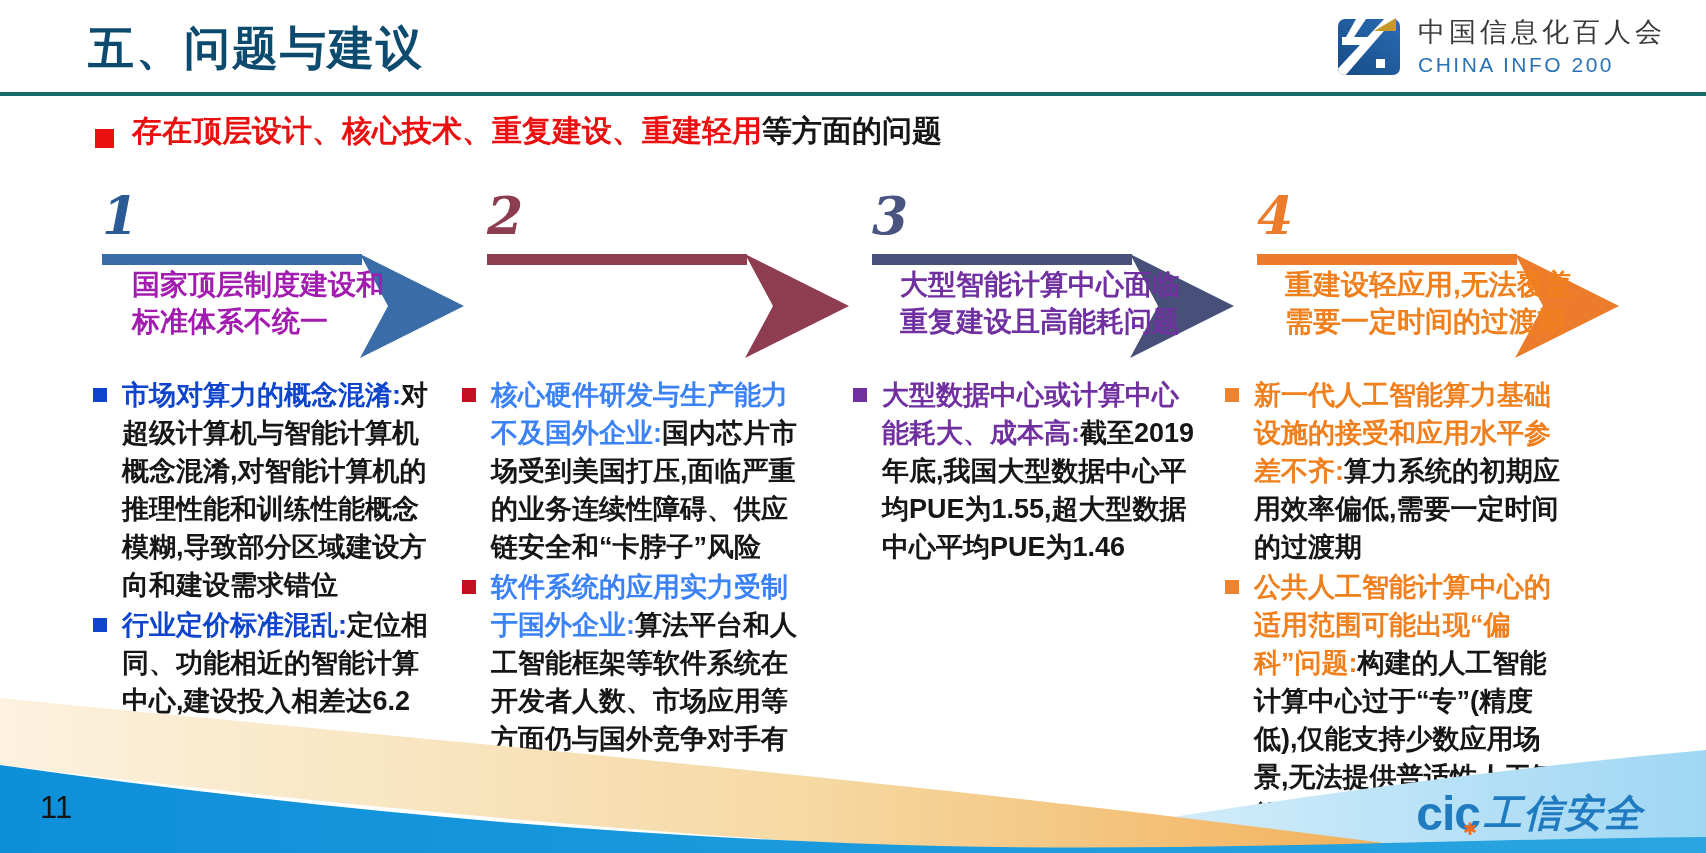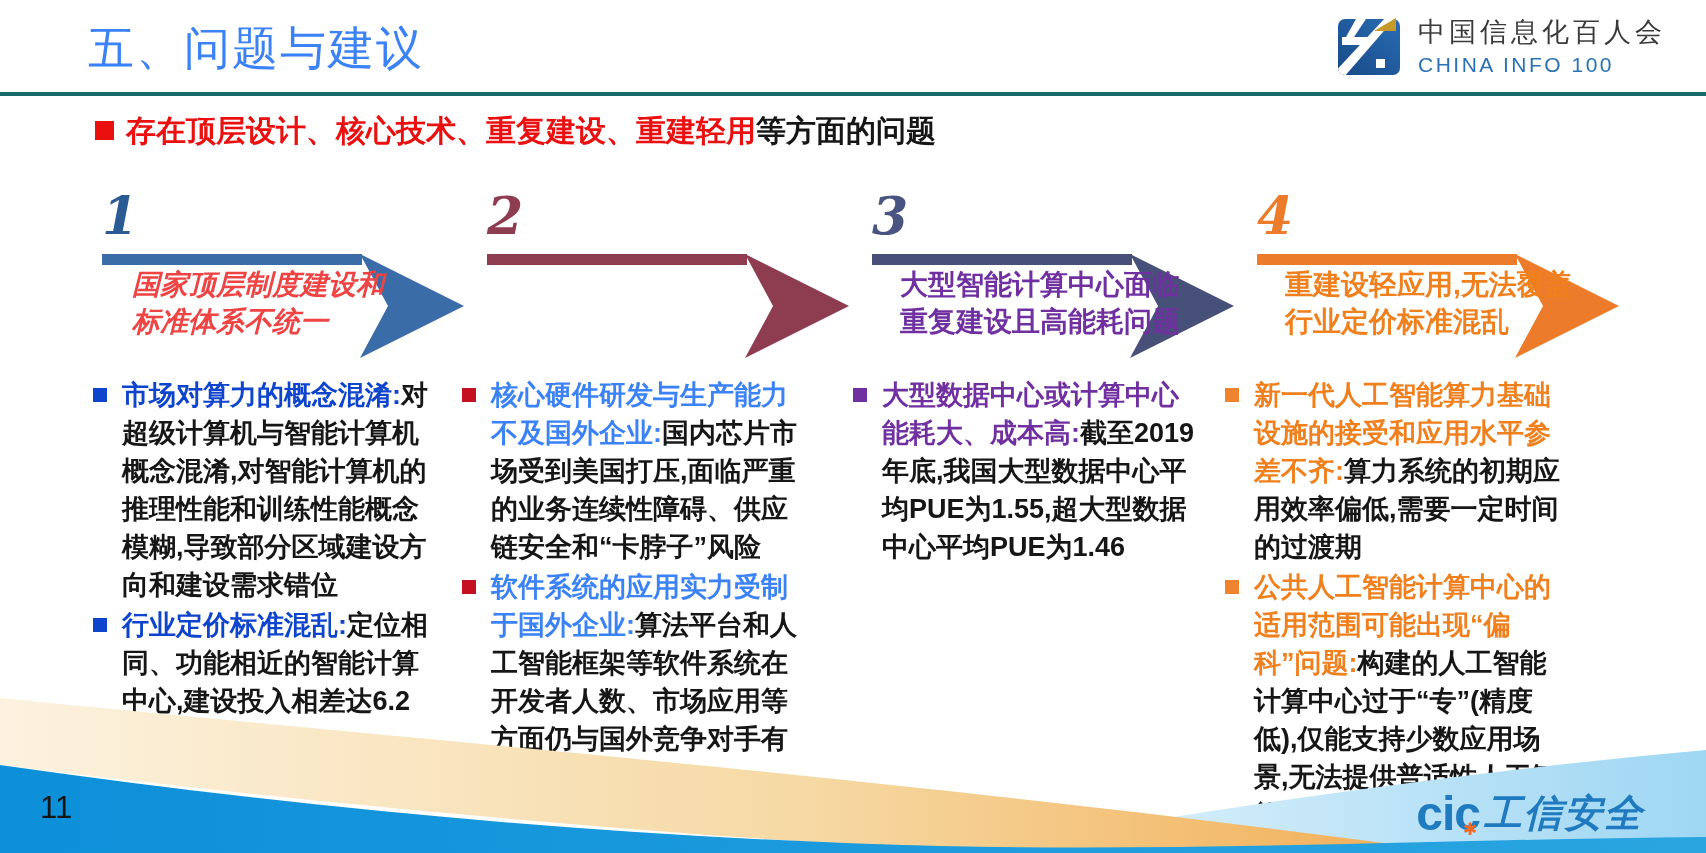--- a/index.html
+++ b/index.html
@@ -1,40 +1,40 @@
 <!DOCTYPE html>
 <html><head>
 <meta charset="utf-8">
 <style>
   html,body{margin:0;padding:0;background:#888;}
   .slide{position:relative;width:1706px;height:853px;background:#ffffff;overflow:hidden;
          font-family:"Liberation Sans","DejaVu Sans",sans-serif;}
   
-  .title{position:absolute;left:88px;top:18px;font-size:46px;font-weight:400;color:#3b82f6;letter-spacing:2px;}
+  .title{position:absolute;left:88px;top:18px;font-size:46px;font-weight:700;color:#0c4a6e;letter-spacing:2px;}
   .divider{position:absolute;left:0;top:92px;width:1706px;height:4px;background:#166b6b;}
   .org-logo{position:absolute;right:40px;top:14px;display:flex;align-items:center;gap:14px;}
   .org-text .cn{font-size:27px;color:#3a3a3a;letter-spacing:4px;font-weight:500;}
   .org-text .en{font-size:21px;color:#2a72b5;letter-spacing:2.5px;margin-top:3px;}
   
-  .heading{position:absolute;left:95px;top:114px;display:flex;align-items:flex-start;gap:12px;}
+  .heading{position:absolute;left:95px;top:114px;display:flex;align-items:flex-end;gap:18px;}
   .heading .sq{width:19px;height:19px;background:#ea1010;margin-top:7px;flex:none;}
   .heading .txt{font-size:30px;font-weight:800;line-height:34px;white-space:nowrap;}
   .heading .red{color:#ea1010;}
   .heading .blk{color:#161616;}
   
   .stepnum{position:absolute;top:190px;font-family:"DejaVu Serif","Liberation Serif",serif;
            font-style:italic;font-weight:700;font-size:52px;line-height:52px;}
   .n1{left:102px;color:#2b5b94;} .n2{left:487px;color:#8e3c4f;}
   .n3{left:872px;color:#4a5480;} .n4{left:1257px;color:#ec7c2b;}
   
   .arrow{position:absolute;top:252px;width:372px;height:108px;}
   .a1{left:98px;} .a2{left:483px;} .a3{left:868px;} .a4{left:1253px;}
   .f1{fill:#3a6ca8;} .f2{fill:#8e3c4f;} .f3{fill:#475079;} .f4{fill:#ec7c2b;}
   .arrowtext{position:absolute;top:266px;width:312px;font-size:28px;font-weight:800;line-height:37px;white-space:nowrap;}
-  .t1{left:132px;color:#ef4444;font-style:italic;} .t2{left:515px;color:#e60000;}
+  .t1{left:132px;color:#a21caf;} .t2{left:515px;color:#e60000;}
   .t3{left:900px;color:#7030a0;} .t4{left:1285px;color:#f0801e;}
   
   .bodycol{position:absolute;top:376px;width:352px;}
   .b1{left:93px;} .b2{left:462px;} .b3{left:853px;} .b4{left:1225px;}
   .item{display:flex;gap:15px;margin-bottom:2px;}
   .item .sq{flex:none;width:14px;height:14px;margin-top:12px;}
   .item .text{width:314px;font-size:27px;line-height:38px;font-weight:800;color:#161616;}
   .b1 .sq{background:#0f45cc;} .b1 .lead{color:#0f45cc;}
   .b2 .sq{background:#c51022;} .b2 .lead{color:#3b82f6;}
   .b3 .sq{background:#7030a0;} .b3 .lead{color:#7030a0;}
@@ -69,21 +69,21 @@
       <g clip-path="url(#rr)">
         <polygon points="-4,60 50,2 60,2 8,62" fill="#ffffff"></polygon>
         <polygon points="6,22 34,22 28,30 6,30" fill="#ffffff"></polygon>
         <polygon points="20,4 30,4 18,22 10,22" fill="#ffffff"></polygon>
         <rect x="40" y="44" width="9" height="9" fill="#ffffff"></rect>
       </g>
       <polygon points="38,16 60,3 60,16" fill="#c59a28"></polygon>
     </svg>
     <div class="org-text">
       <div class="cn">中国信息化百人会</div>
-      <div class="en">CHINA INFO 100</div>
+      <div class="en">CHINA INFO 200</div>
     </div>
   </div>
 
   <div class="divider"></div>
 
   <div class="heading">
     <span class="sq"></span>
     <span class="txt"><span class="red">存在顶层设计、核心技术、重复建设、重建轻用</span><span class="blk">等方面的问题</span></span>
   </div>
 
@@ -112,21 +112,21 @@
   <div class="arrowtext t1">
     <div>国家顶层制度建设和</div>
     <div>标准体系不统一</div>
   </div>
   <div class="arrowtext t3">
     <div>大型智能计算中心面临</div>
     <div>重复建设且高能耗问题</div>
   </div>
   <div class="arrowtext t4">
     <div>重建设轻应用,无法覆盖</div>
-    <div>行业定价标准混乱</div>
+    <div>需要一定时间的过渡期</div>
   </div>
 
   <div class="bodycol b1">
     <div class="item">
       <span class="sq"></span>
       <span class="text"><span class="lead">市场对算力的概念混淆:</span><span>对超级计算机与智能计算机概念混淆,对智能计算机的推理性能和训练性能概念模糊,导致部分区域建设方向和建设需求错位</span></span>
     </div>
     <div class="item">
       <span class="sq"></span>
       <span class="text"><span class="lead">行业定价标准混乱:</span><span>定位相同、功能相近的智能计算中心,建设投入相差达6.2倍</span></span>

